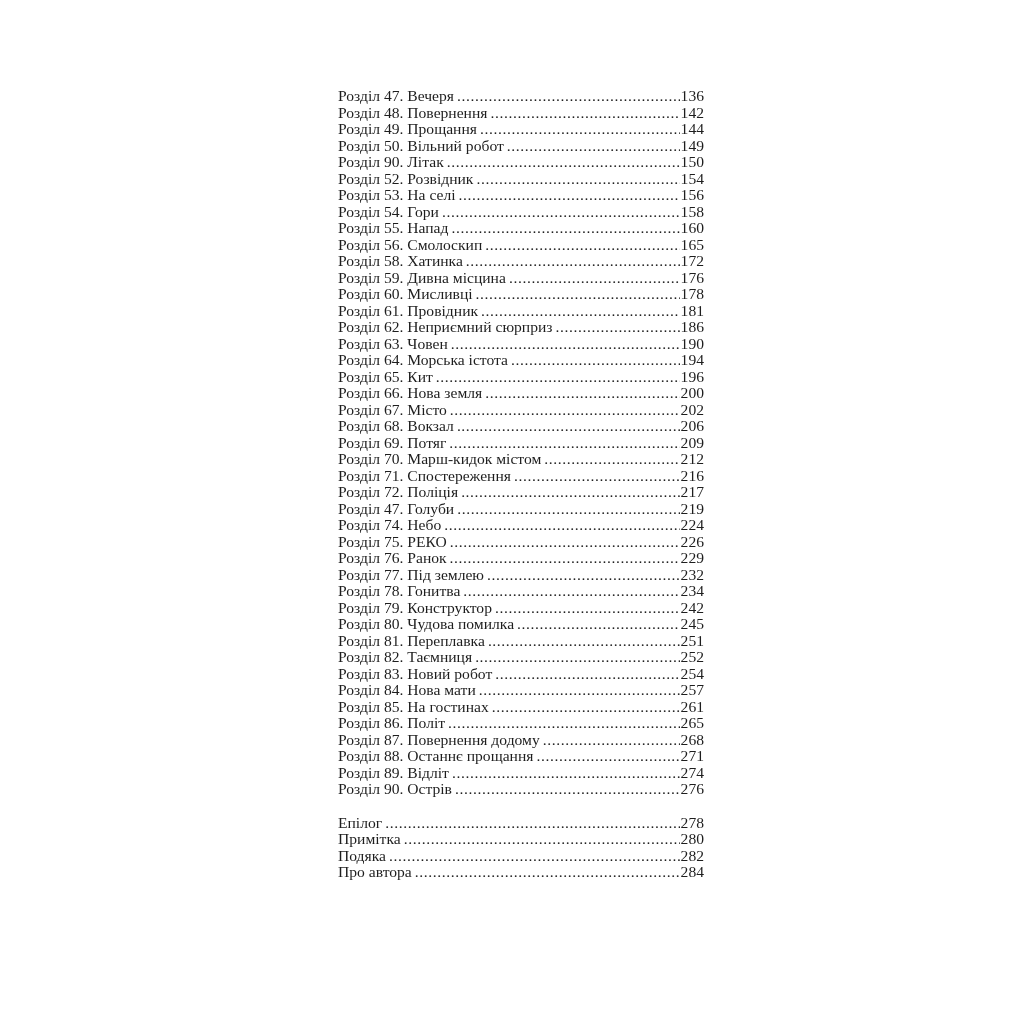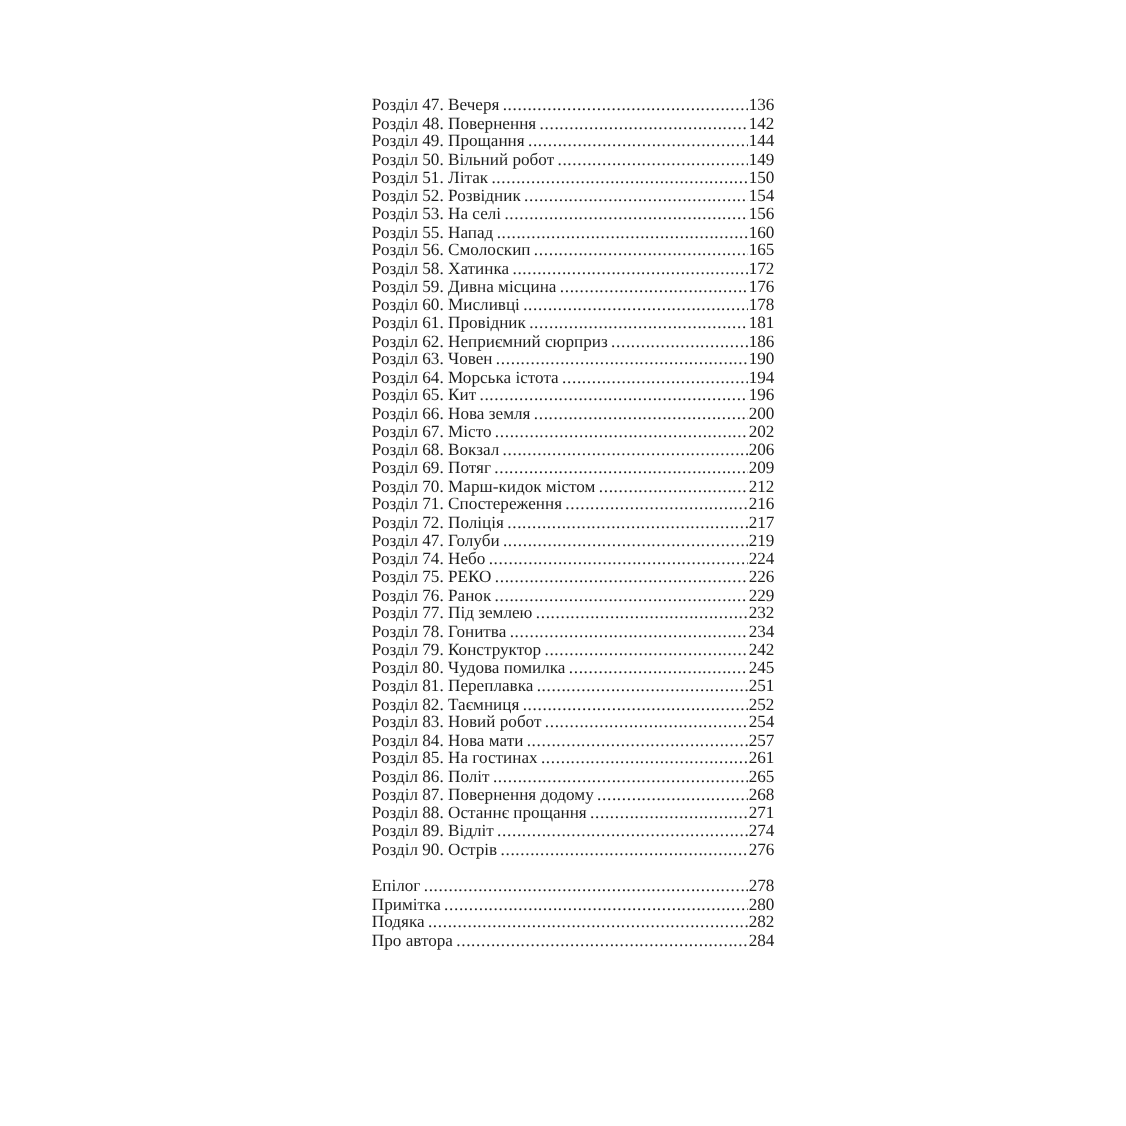--- a/index.html
+++ b/index.html
@@ -78,37 +78,42 @@
     <span class="num">144</span>
   </div>
 
   <div class="row">
     <span class="label">Розділ 50. Вільний робот</span>
     <span class="leader"></span>
     <span class="num">149</span>
   </div>
 
   <div class="row">
-    <span class="label">Розділ 51. Літак</span>
+    <span class="label">Розділ 90. Літак</span>
     <span class="leader"></span>
     <span class="num">150</span>
   </div>
 
   <div class="row">
     <span class="label">Розділ 52. Розвідник</span>
     <span class="leader"></span>
     <span class="num">154</span>
   </div>
 
   <div class="row">
     <span class="label">Розділ 53. На селі</span>
     <span class="leader"></span>
     <span class="num">156</span>
   </div>
 
+  <div class="row">
+    <span class="label">Розділ 54. Гори</span>
+    <span class="leader"></span>
+    <span class="num">158</span>
+  </div>
 
   <div class="row">
     <span class="label">Розділ 55. Напад</span>
     <span class="leader"></span>
     <span class="num">160</span>
   </div>
 
   <div class="row">
     <span class="label">Розділ 56. Смолоскип</span>
     <span class="leader"></span>

